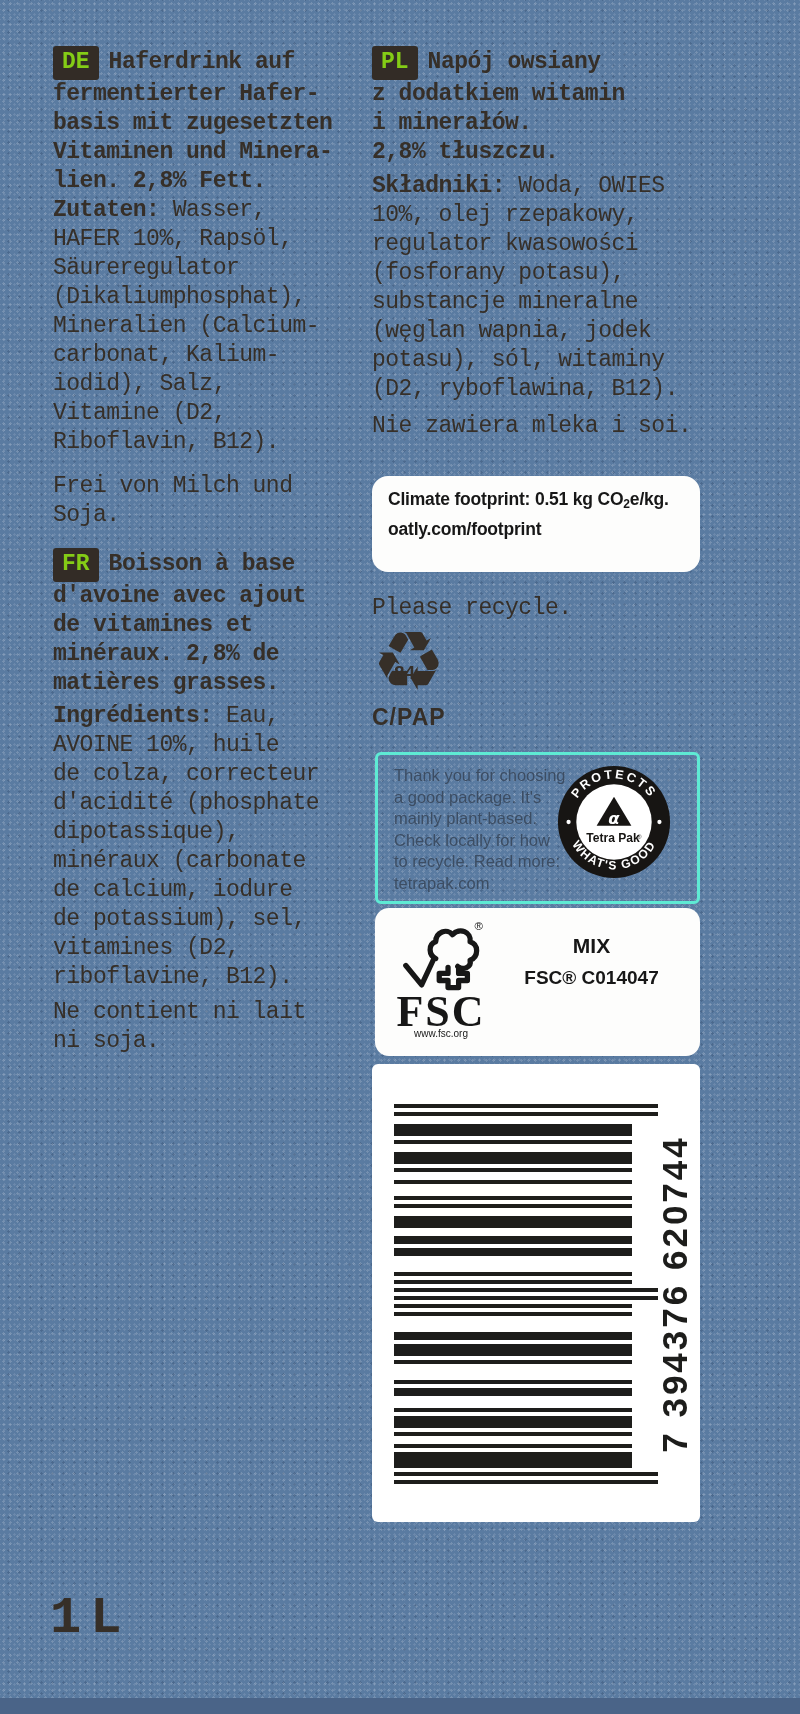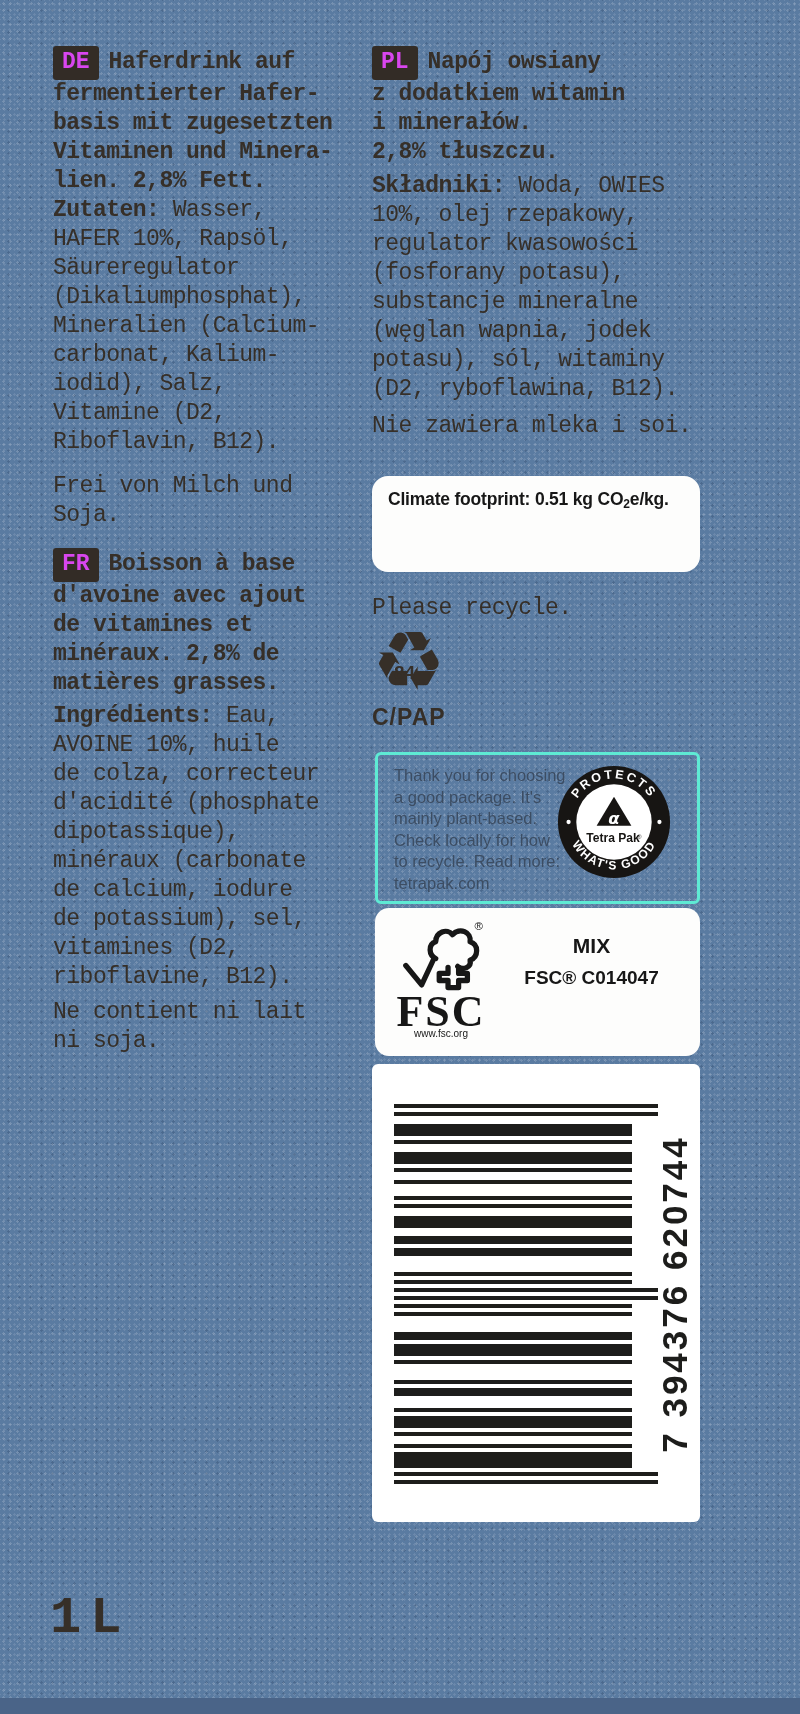--- a/index.html
+++ b/index.html
@@ -14,21 +14,21 @@
     background-position:0 0, 3px 5px, 2px 2px;
     font-family:"Liberation Mono","DejaVu Sans Mono",monospace;
     color:#362f28;
   }
   .abs{position:absolute;}
   .mono{font-family:"Liberation Mono","DejaVu Sans Mono",monospace;}
   .sans{font-family:"Liberation Sans","DejaVu Sans",sans-serif;}
   .para{font-size:23px;line-height:29px;white-space:pre-line;letter-spacing:-0.5px;}
   .bold{font-weight:bold;}
   .badge{
-    display:inline-block;background:#332c26;color:#d946ef;font-weight:bold;
+    display:inline-block;background:#332c26;color:#84cc16;font-weight:bold;
     font-size:23px;line-height:25px;padding:4px 9px 5px 9px;border-radius:3px;
     margin-right:10px;letter-spacing:0;vertical-align:baseline;
   }
   .lbl{font-weight:bold;}
   
   .climate-box{
     left:372px;top:476px;width:328px;height:96px;background:#fdfdfc;border-radius:16px;
     padding:11px 10px 13px 16px;box-sizing:border-box;color:#171717;
   }
   .climate-box .cl-line{font-size:17.5px;line-height:24.5px;letter-spacing:-0.2px;font-weight:bold;}
@@ -134,20 +134,21 @@
 (fosforany potasu),
 substancje mineralne
 (węglan wapnia, jodek
 potasu), sól, witaminy
 (D2, ryboflawina, B12).</span></div>
 
 <div class="abs para" style="left:372px;top:412px;width:345px;">Nie zawiera mleka i soi.</div>
 
 <div class="abs climate-box sans">
   <div class="cl-line"><span>Climate footprint:</span><span class="reg"> 0.51 kg CO</span><sub class="co2">2</sub><span class="reg">e/kg.</span></div>
+  <div class="cl-line src">oatly.com/footprint</div>
 </div>
 
 <div class="abs para" style="left:372px;top:594px;">Please recycle.</div>
 
 <div class="abs" style="left:372px;top:622px;width:120px;">
   <div class="recycle-glyph">♻</div>
   <div class="recycle-num">84</div>
   <div class="cpap">C/PAP</div>
 </div>
 

